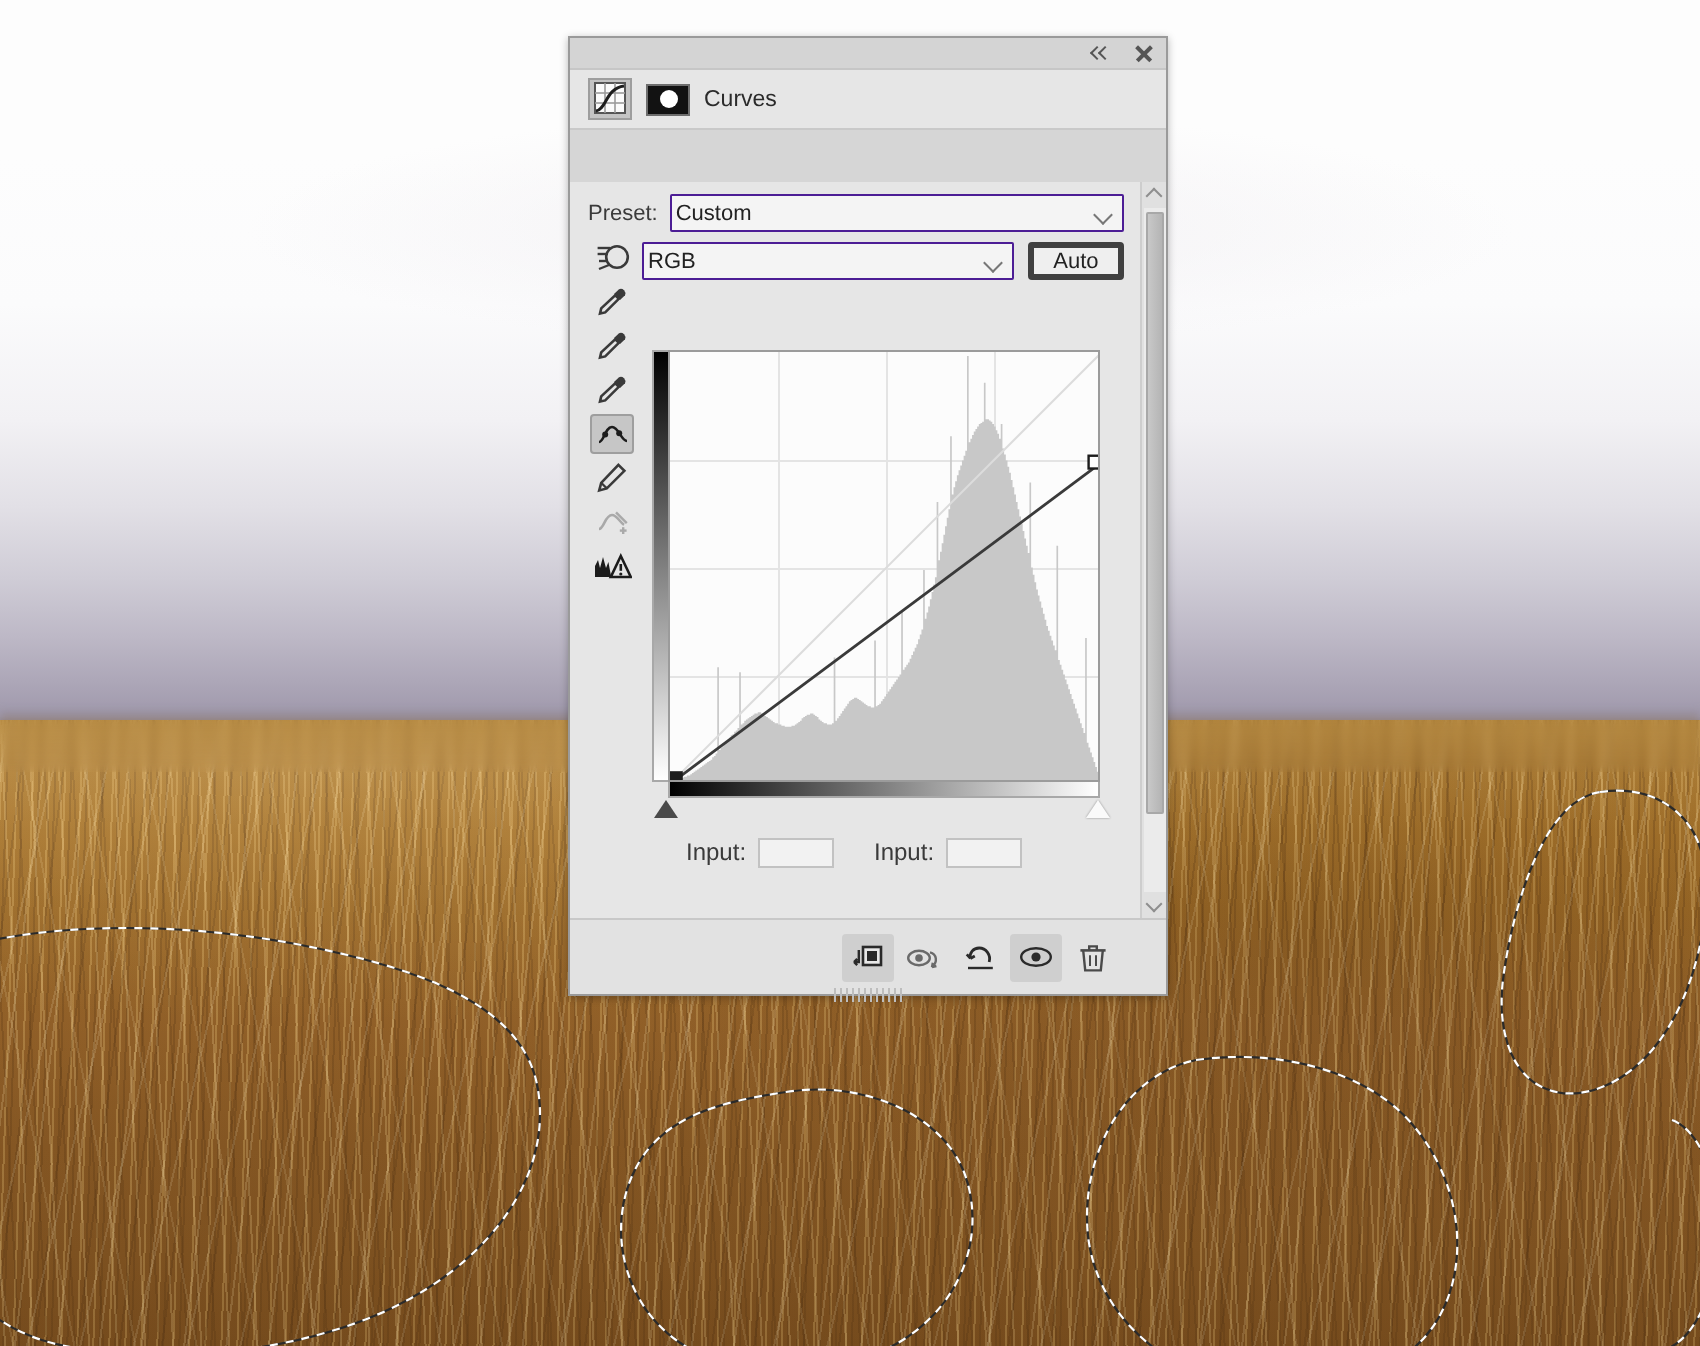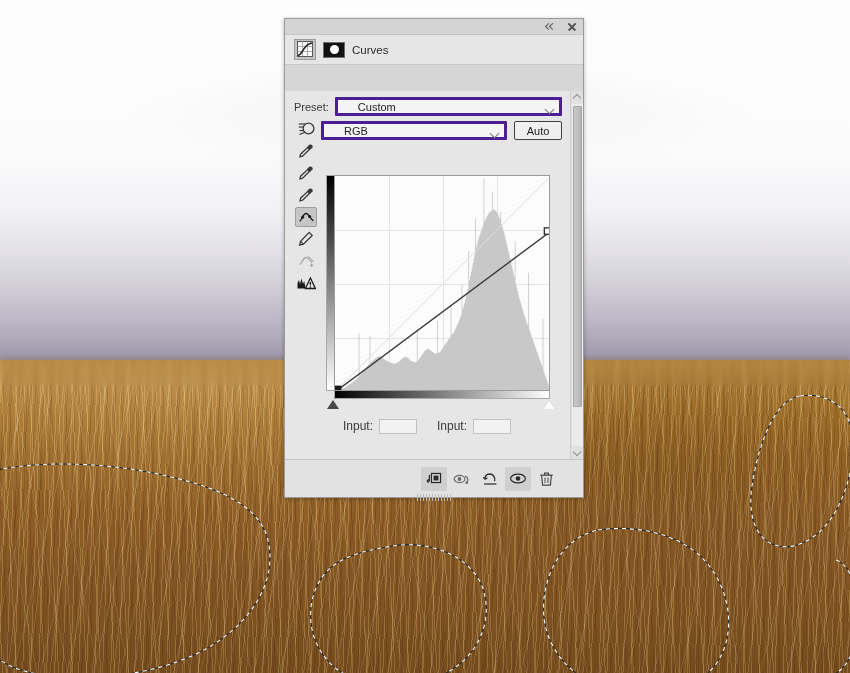--- a/index.html
+++ b/index.html
@@ -184,37 +184,37 @@
     border: 1px solid #a8a8a8; border-radius: 1px;
   }
 
   .preset-row {
     position: absolute; left: 9px; top: 6px; right: 8px; height: 19px;
     display: flex; align-items: center; gap: 6px;
   }
   .preset-label { font-size: 11px; color: #3a3a3a; }
   .combo {
     flex: 1; height: 19px; background: #f4f4f4;
-    border: 3px solid #4c1d95; border-radius: 1px;
-    display: flex; align-items: center; padding: 0 20px;
+    border: 1px solid #4c1d95; border-radius: 1px;
+    display: flex; align-items: center; padding: 0 2px;
     font-size: 11px; color: #222; position: relative; cursor: pointer;
   }
   .combo .caret {
     position: absolute; right: 6px; top: 6px; width: 7px; height: 7px;
     border-left: 1.3px solid #777; border-bottom: 1.3px solid #777;
     transform: rotate(-45deg);
   }
 
   .channel-row {
     position: absolute; left: 36px; top: 30px; right: 8px; height: 19px;
     display: flex; align-items: center; gap: 7px;
   }
   .auto-btn {
     width: 48px; height: 19px; background: #efefef;
-    border: 1px solid #404040; border-radius: 2px;
+    border: 3px solid #404040; border-radius: 2px;
     display: flex; align-items: center; justify-content: center;
     font-size: 11px; color: #222; cursor: pointer;
   }
 
   
   .toolstrip {
     position: absolute; left: 9px; top: 28px; width: 24px;
     display: flex; flex-direction: column; align-items: center; gap: 2px;
   }
   .tool {

